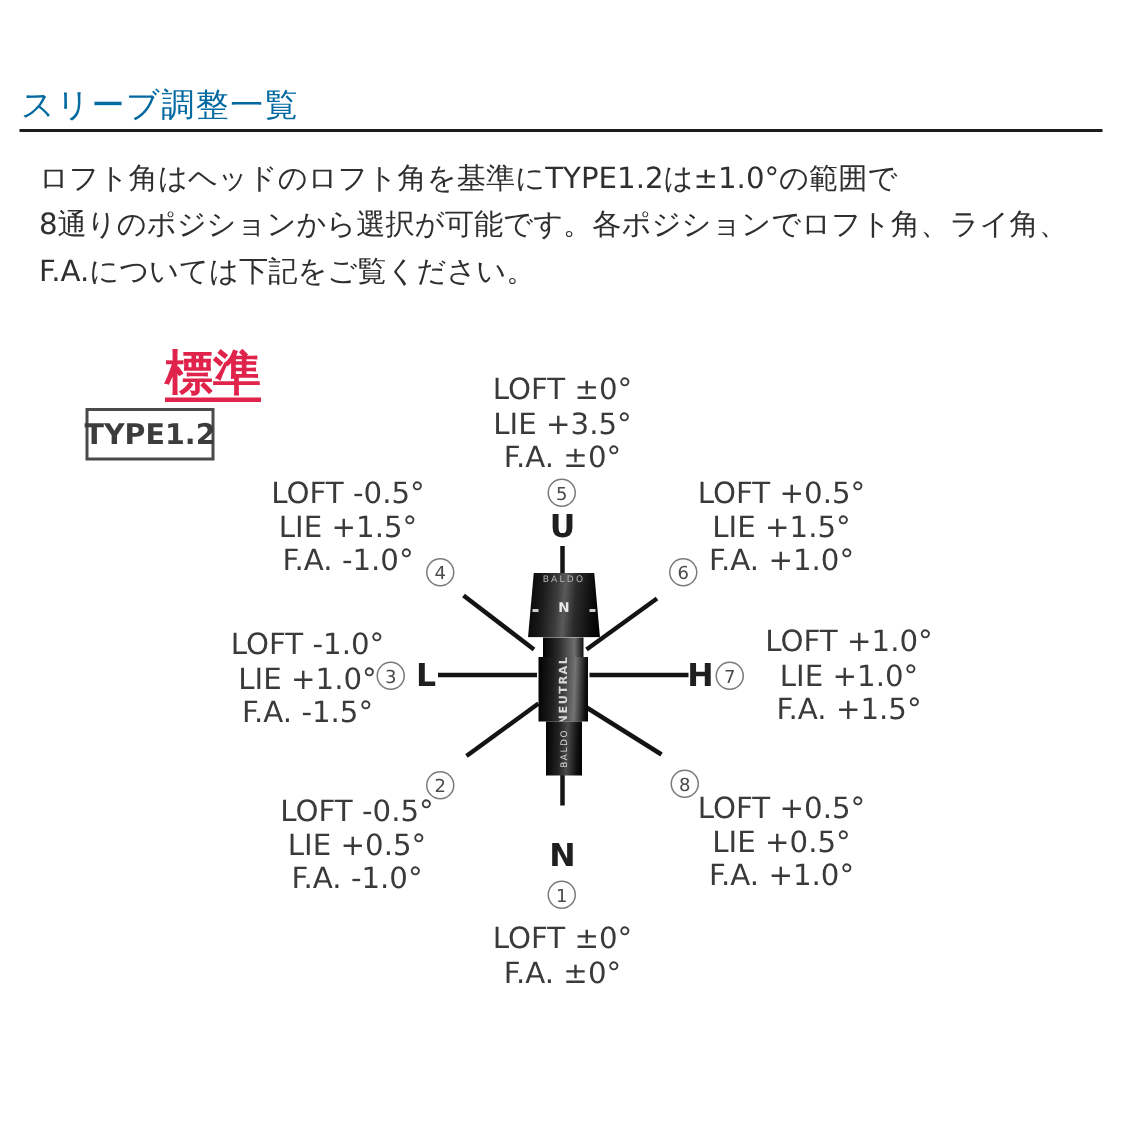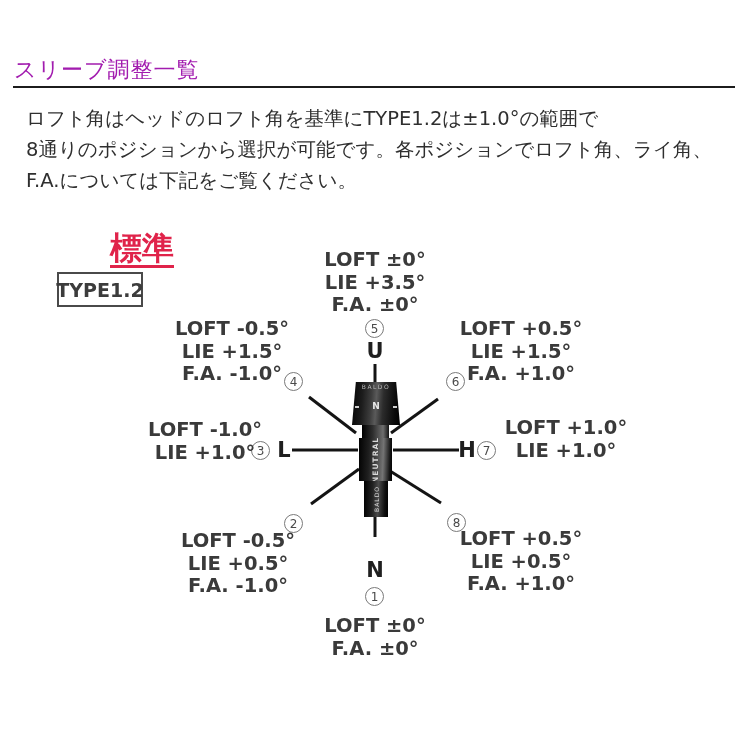--- a/index.html
+++ b/index.html
@@ -1,21 +1,21 @@
 <!DOCTYPE html>
 <html><head>
 <meta charset="utf-8">
 <style>
   html,body{margin:0;padding:0;background:#ffffff;}
   body{width:750px;height:750px;position:relative;overflow:hidden;
        font-family:"DejaVu Sans",sans-serif;color:#333;}
   .abs{position:absolute;}
 
   
-  .title{left:14px;top:55px;font-size:22px;color:#a21caf;letter-spacing:1px;}
+  .title{left:14px;top:55px;font-size:22px;color:#0369a1;letter-spacing:1px;}
   .rule{left:13px;top:86px;width:722px;height:2px;background:#1c1c1c;}
   .intro{left:26px;top:103px;font-size:19.5px;line-height:31px;color:#2f2f2f;white-space:nowrap;}
 
   
   .standard{left:70px;top:231px;font-size:32px;font-weight:bold;color:#e0234a;
             border-bottom:3px solid #e0234a;padding-bottom:0px;line-height:34px;margin-left:40px;}
   .type-box{left:57px;top:272px;width:82px;height:31px;border:2px solid #4a4a4a;
             display:flex;align-items:center;justify-content:center;
             font-size:19px;color:#3c3c3c;background:#fff;font-weight:bold;}
 
@@ -24,21 +24,21 @@
 
   
   .circ{width:19px;height:19px;border:1.5px solid #7a7a7a;border-radius:50%;
         display:flex;align-items:center;justify-content:center;
         font-size:12px;color:#4a4a4a;background:#fff;box-sizing:border-box;}
   
   .dirletter{font-size:21px;font-weight:bold;color:#1f1f1f;transform:translateX(-50%);}
 
   
   .vblock{width:170px;text-align:center;font-size:19.5px;line-height:22.5px;
-          color:#3a3a3a;white-space:nowrap;font-weight:bold;}
+          color:#3a3a3a;white-space:nowrap;}
 
   
   .sleeve-top{left:352px;top:382px;width:48px;height:43px;
     clip-path:polygon(8% 0,92% 0,100% 100%,0 100%);
     background:linear-gradient(94deg,#050505 0%,#1c1c1c 22%,#3d3d3d 40%,#5a5a5a 50%,#2c2c2c 64%,#0a0a0a 88%,#000 100%);}
   .sleeve-top .brand{position:absolute;top:1px;left:0;right:0;text-align:center;
     font-size:6px;color:#b9b9b9;letter-spacing:1.5px;}
   .sleeve-top .nmark{position:absolute;top:19px;left:0;right:0;text-align:center;
     font-size:9px;font-weight:bold;color:#e8e8e8;}
   .sleeve-top .tick{position:absolute;top:24px;width:4px;height:2px;background:#cfcfcf;}
@@ -124,24 +124,26 @@
   <div>F.A. -1.0°</div>
 </div>
 <div class="abs vblock" style="left:436px;top:318px;">
   <div>LOFT +0.5°</div>
   <div>LIE +1.5°</div>
   <div>F.A. +1.0°</div>
 </div>
 <div class="abs vblock" style="left:120px;top:419px;">
   <div>LOFT -1.0°</div>
   <div>LIE +1.0°</div>
+  <div>F.A. -1.5°</div>
 </div>
 <div class="abs vblock" style="left:481px;top:417px;">
   <div>LOFT +1.0°</div>
   <div>LIE +1.0°</div>
+  <div>F.A. +1.5°</div>
 </div>
 <div class="abs vblock" style="left:153px;top:530px;">
   <div>LOFT -0.5°</div>
   <div>LIE +0.5°</div>
   <div>F.A. -1.0°</div>
 </div>
 <div class="abs vblock" style="left:436px;top:528px;">
   <div>LOFT +0.5°</div>
   <div>LIE +0.5°</div>
   <div>F.A. +1.0°</div>

